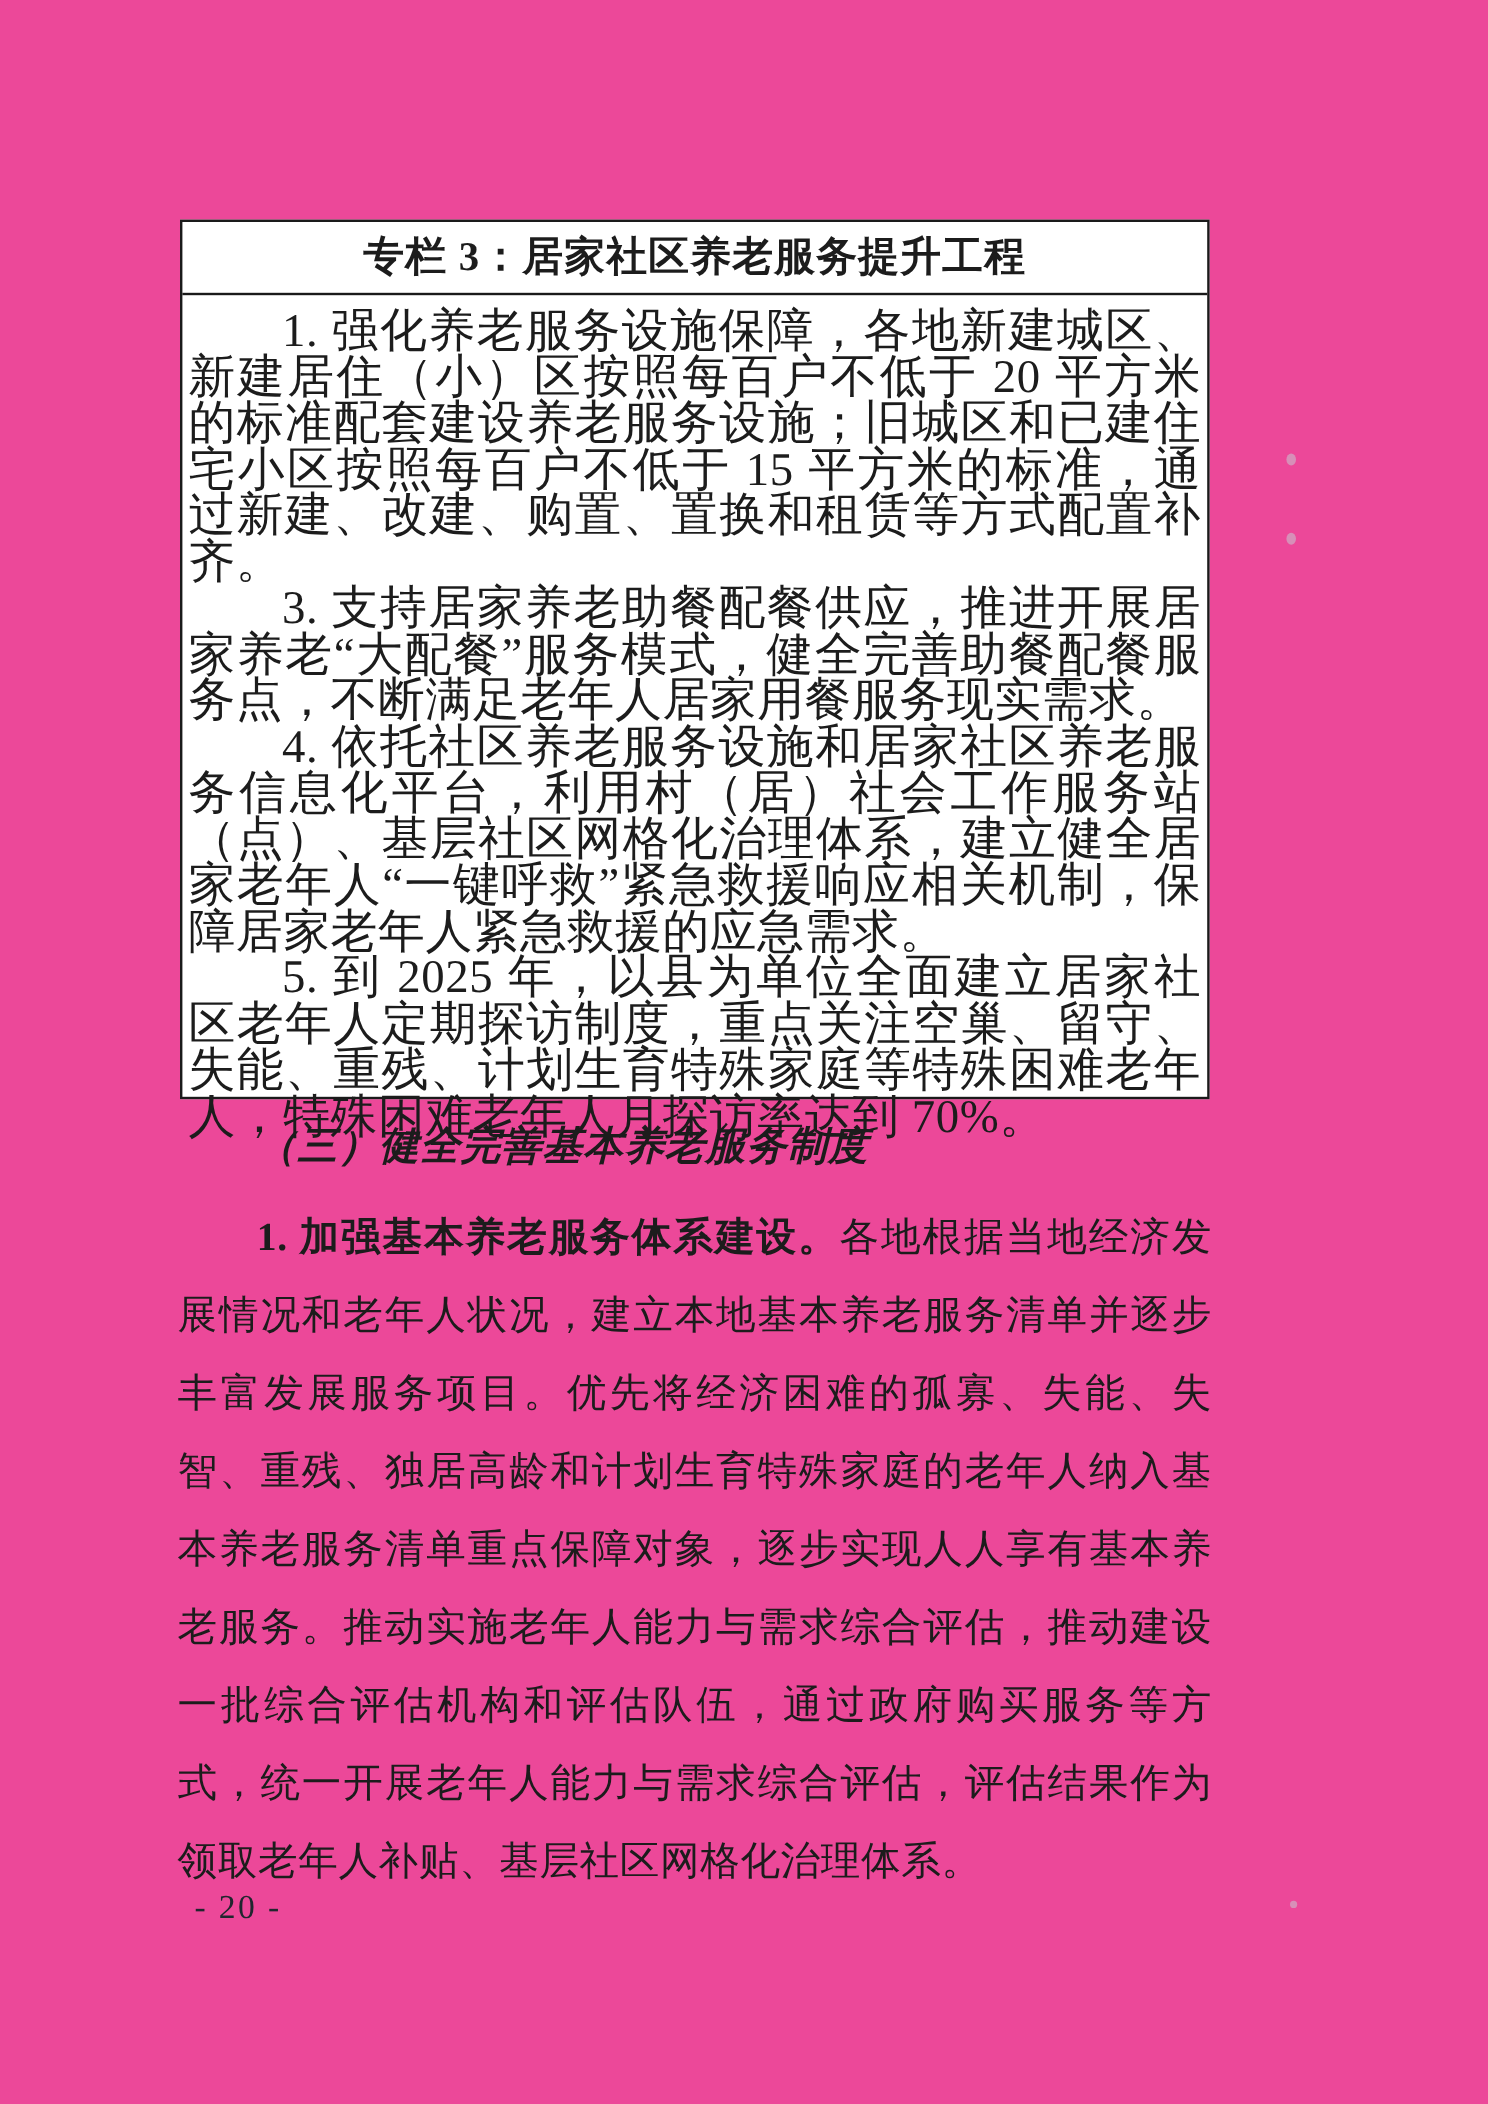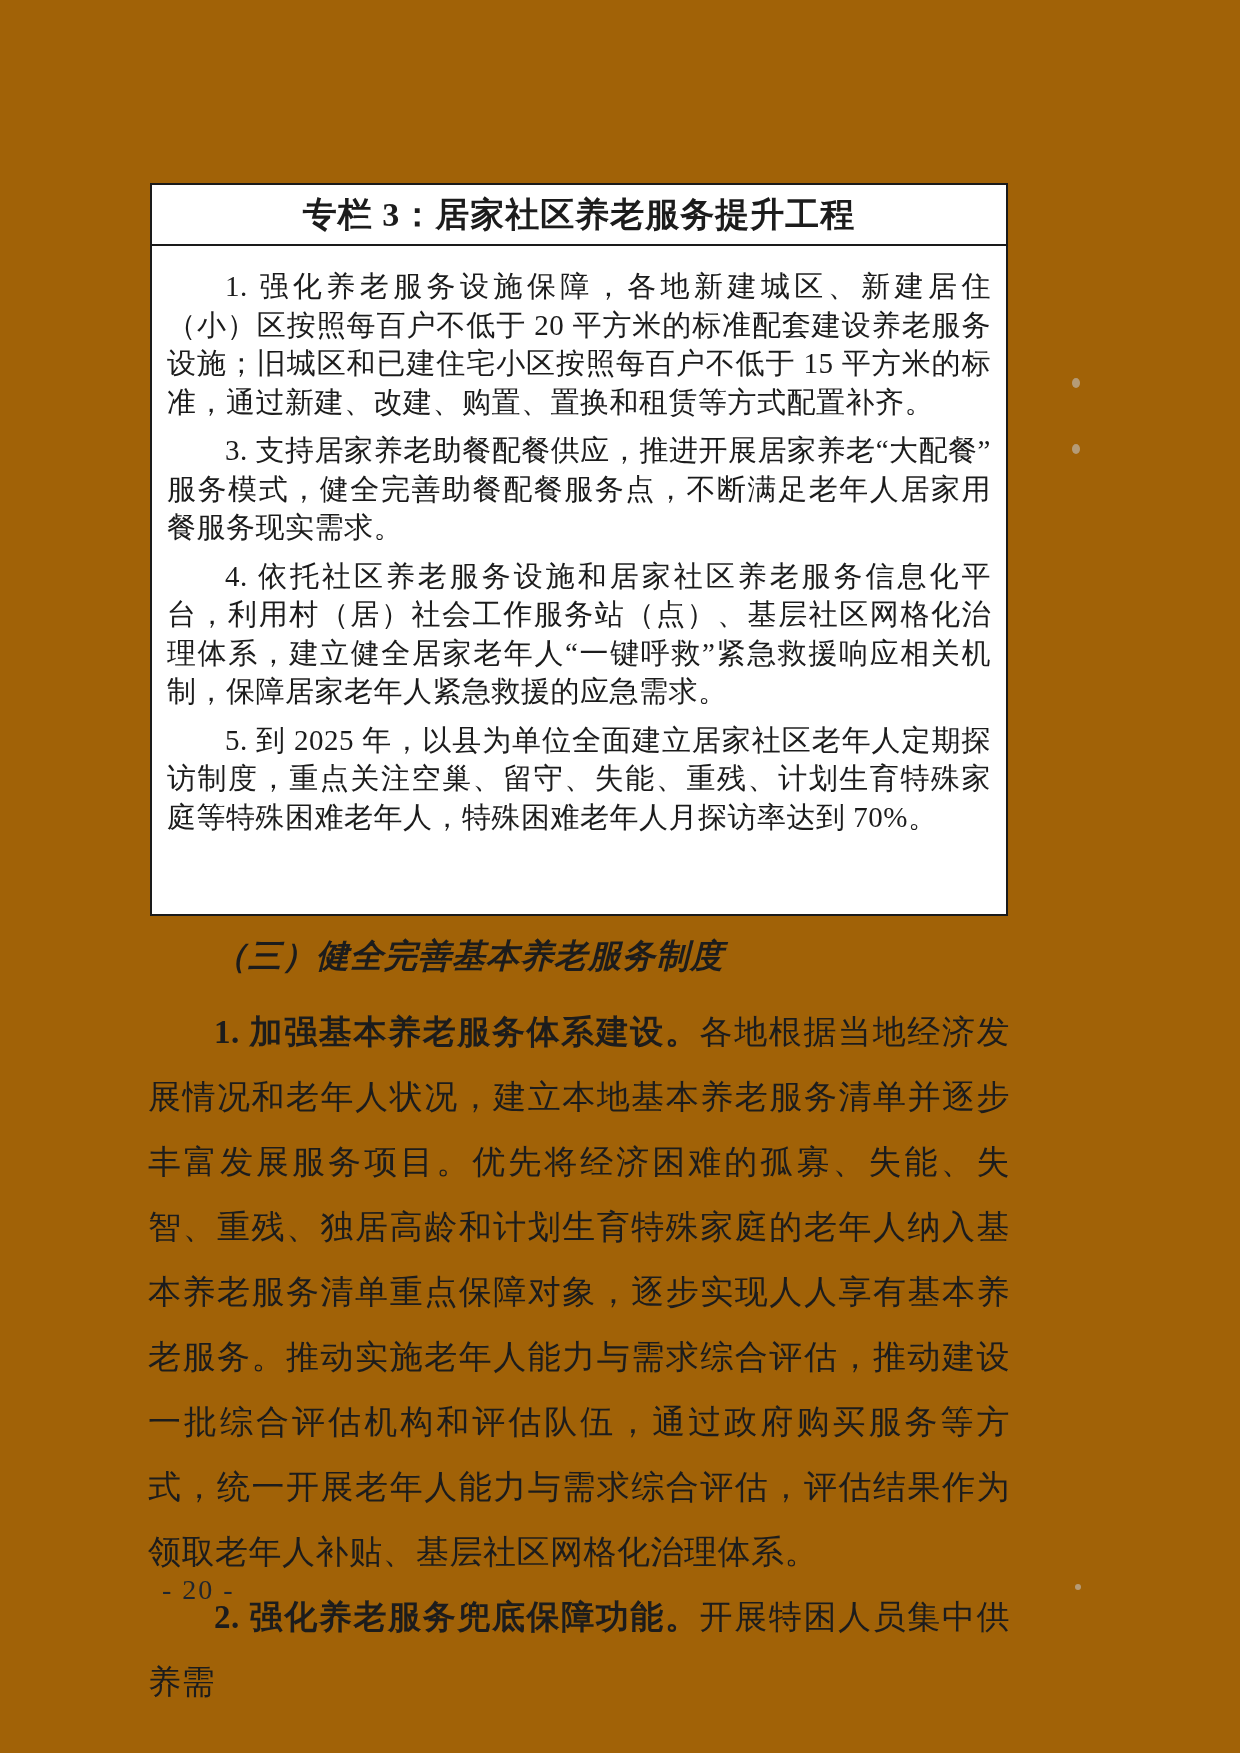--- a/index.html
+++ b/index.html
@@ -4,21 +4,21 @@
 <style>
   html, body {
     margin: 0;
     padding: 0;
     background: #e9e9e9;
   }
   .page {
     position: relative;
     width: 1240px;
     height: 1753px;
-    background: #a16207;
+    background: #ec4899;
     overflow: hidden;
     font-family: "Liberation Serif", serif;
     color: #1c1c1c;
   }
 
   
   .panel {
     position: absolute;
     left: 150px;
     top: 183px;
@@ -35,22 +35,22 @@
     font-size: 34px;
     font-weight: 700;
     letter-spacing: 1px;
     border-bottom: 2px solid #1a1a1a;
     white-space: nowrap;
   }
   .panel-body {
     padding: 11px 5px 0 5px;
   }
   .panel-body p {
-    margin: 10px;
-    font-size: 29px;
+    margin: 0;
+    font-size: 39px;
     line-height: 38.5px;
     text-align: justify;
     text-justify: inter-ideograph;
     text-indent: 2em;
     letter-spacing: 0.5px;
   }
 
   
   .section {
     position: absolute;
@@ -116,21 +116,20 @@
       <p>4. 依托社区养老服务设施和居家社区养老服务信息化平台，利用村（居）社会工作服务站（点）、基层社区网格化治理体系，建立健全居家老年人“一键呼救”紧急救援响应相关机制，保障居家老年人紧急救援的应急需求。</p>
       <p>5. 到 2025 年，以县为单位全面建立居家社区老年人定期探访制度，重点关注空巢、留守、失能、重残、计划生育特殊家庭等特殊困难老年人，特殊困难老年人月探访率达到 70%。</p>
     </div>
   </div>
 
   <div class="section">
     <h2 class="sec-heading">（三）健全完善基本养老服务制度</h2>
 
     <p class="sec-para"><span class="lead">1. 加强基本养老服务体系建设。</span><span>各地根据当地经济发展情况和老年人状况，建立本地基本养老服务清单并逐步丰富发展服务项目。优先将经济困难的孤寡、失能、失智、重残、独居高龄和计划生育特殊家庭的老年人纳入基本养老服务清单重点保障对象，逐步实现人人享有基本养老服务。推动实施老年人能力与需求综合评估，推动建设一批综合评估机构和评估队伍，通过政府购买服务等方式，统一开展老年人能力与需求综合评估，评估结果作为领取老年人补贴、基层社区网格化治理体系。</span></p>
 
-    <p class="sec-para"><span class="lead">2. 强化养老服务兜底保障功能。</span><span>开展特困人员集中供养需</span></p>
   </div>
 
   <div class="page-number">- 20 -</div>
 
   <div class="artifact a1"></div>
   <div class="artifact a2"></div>
   <div class="artifact a3"></div>
 
 </div>
 

